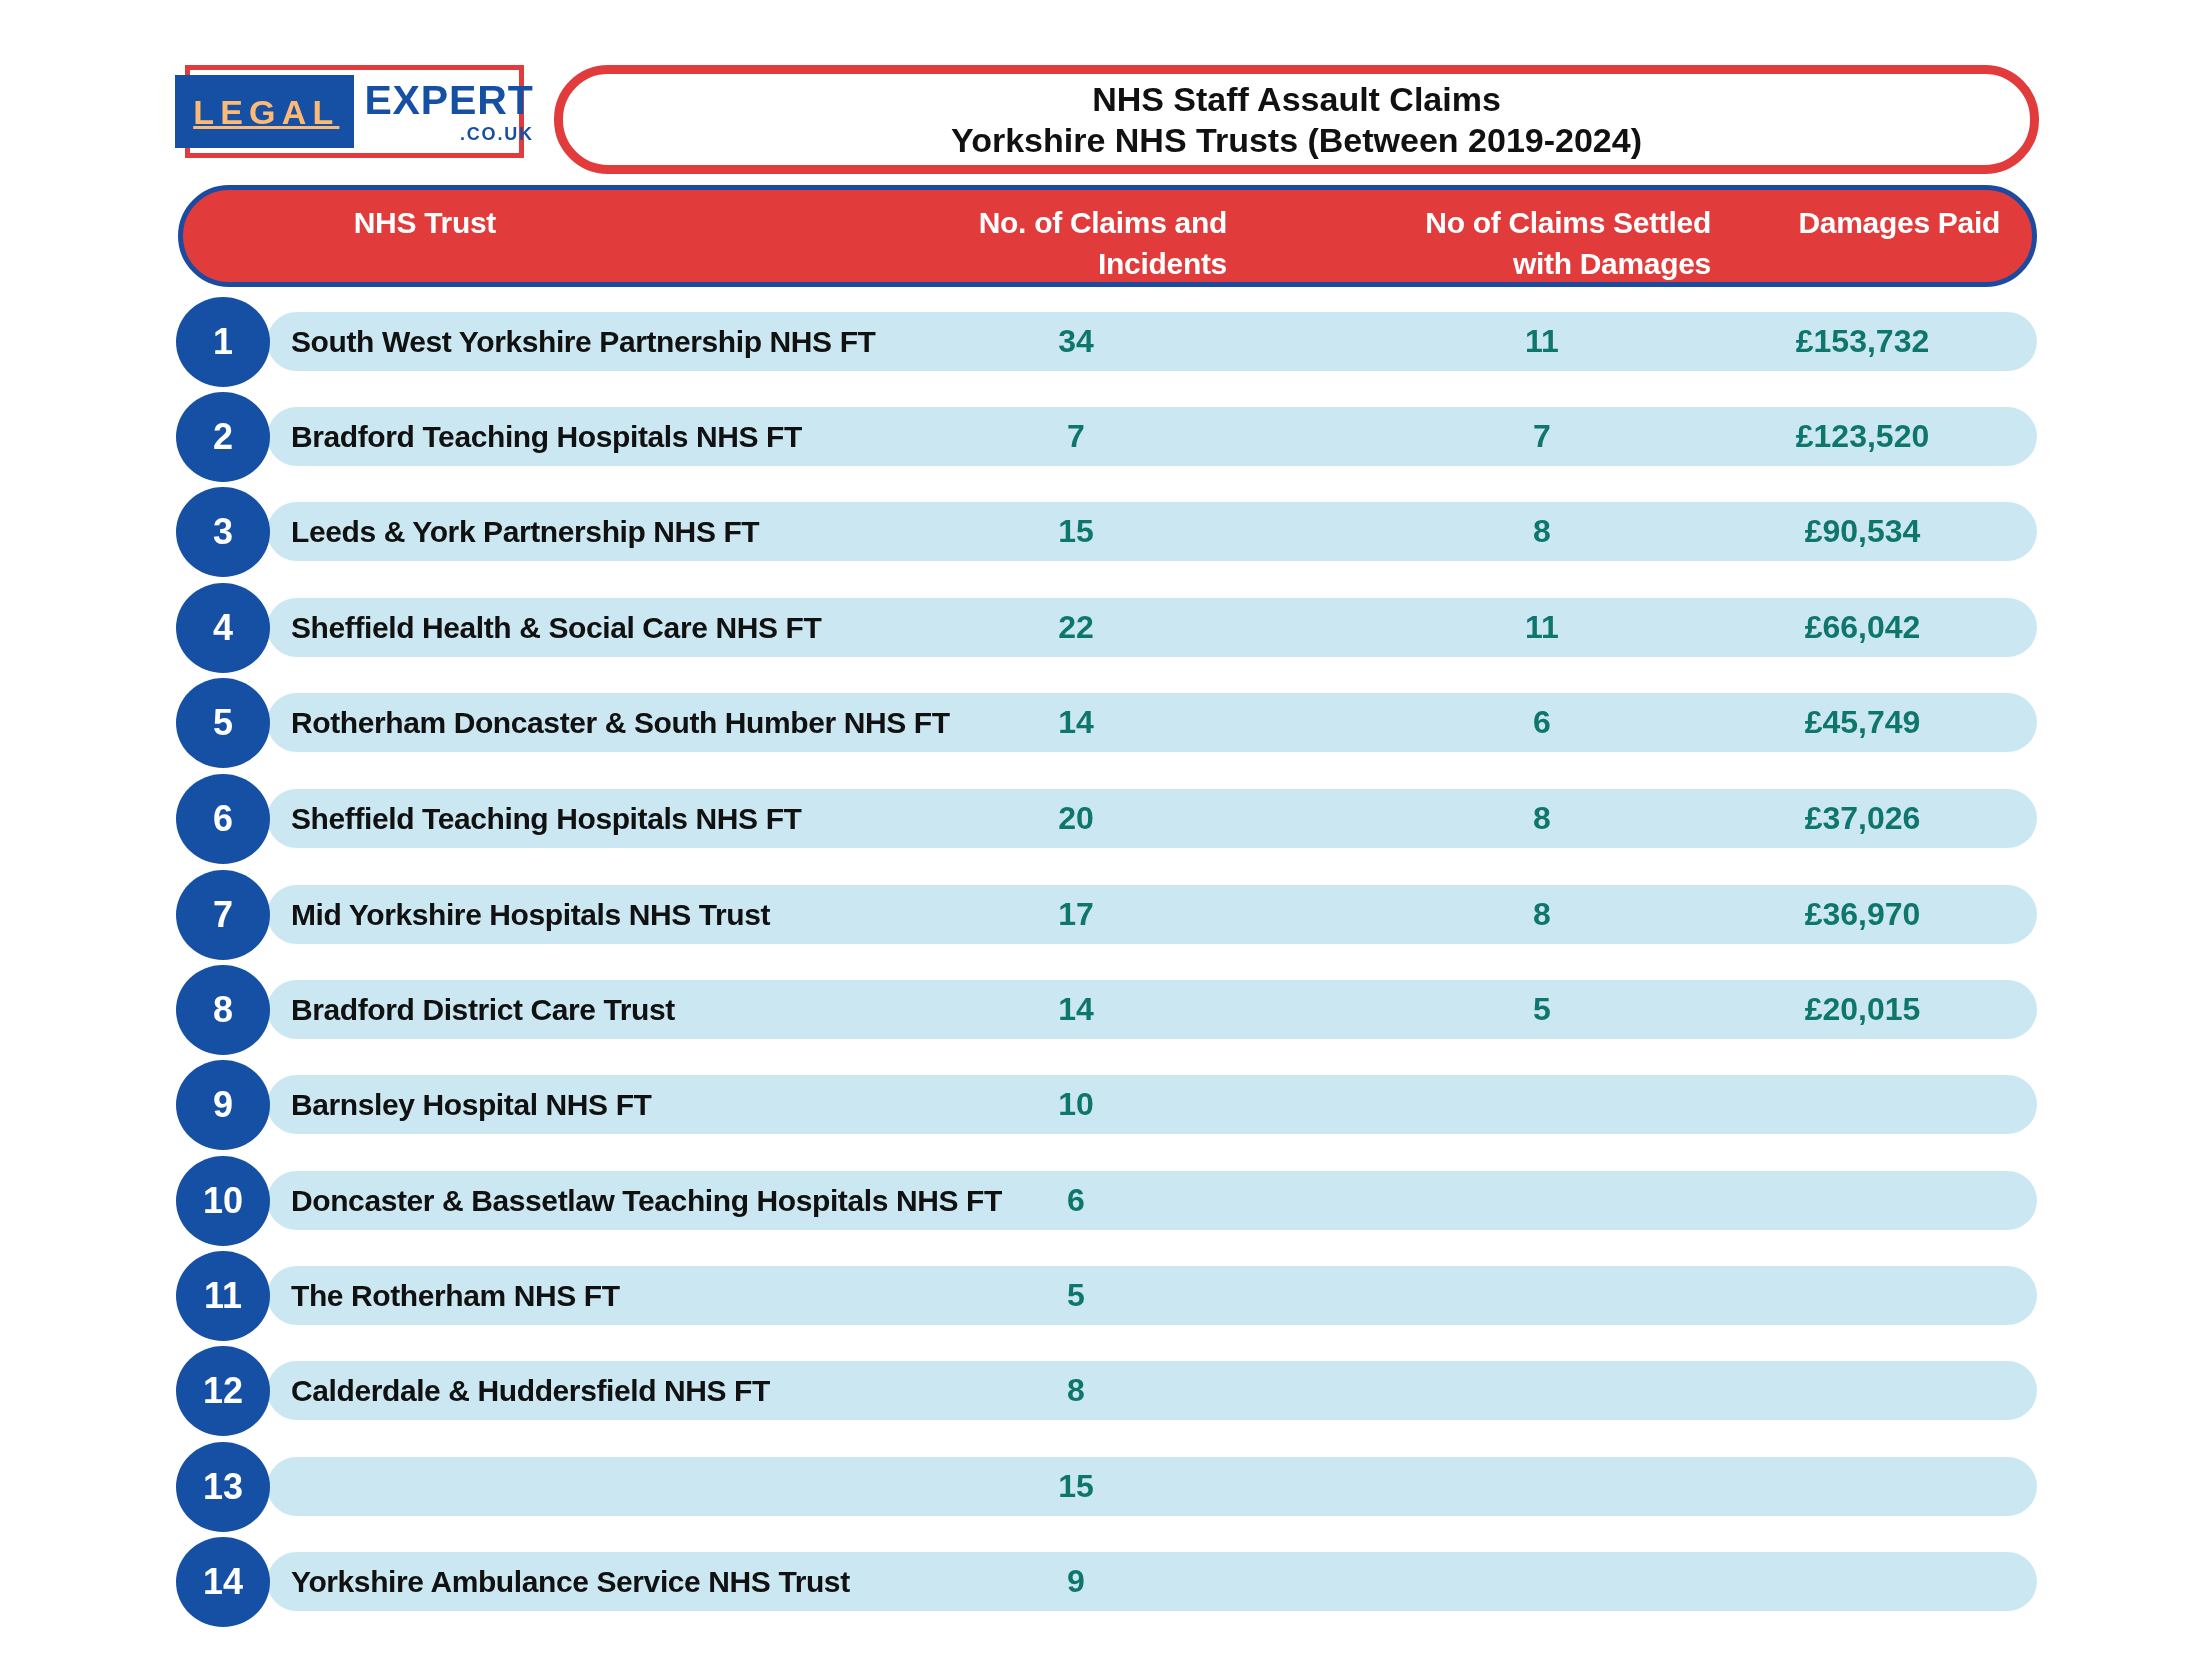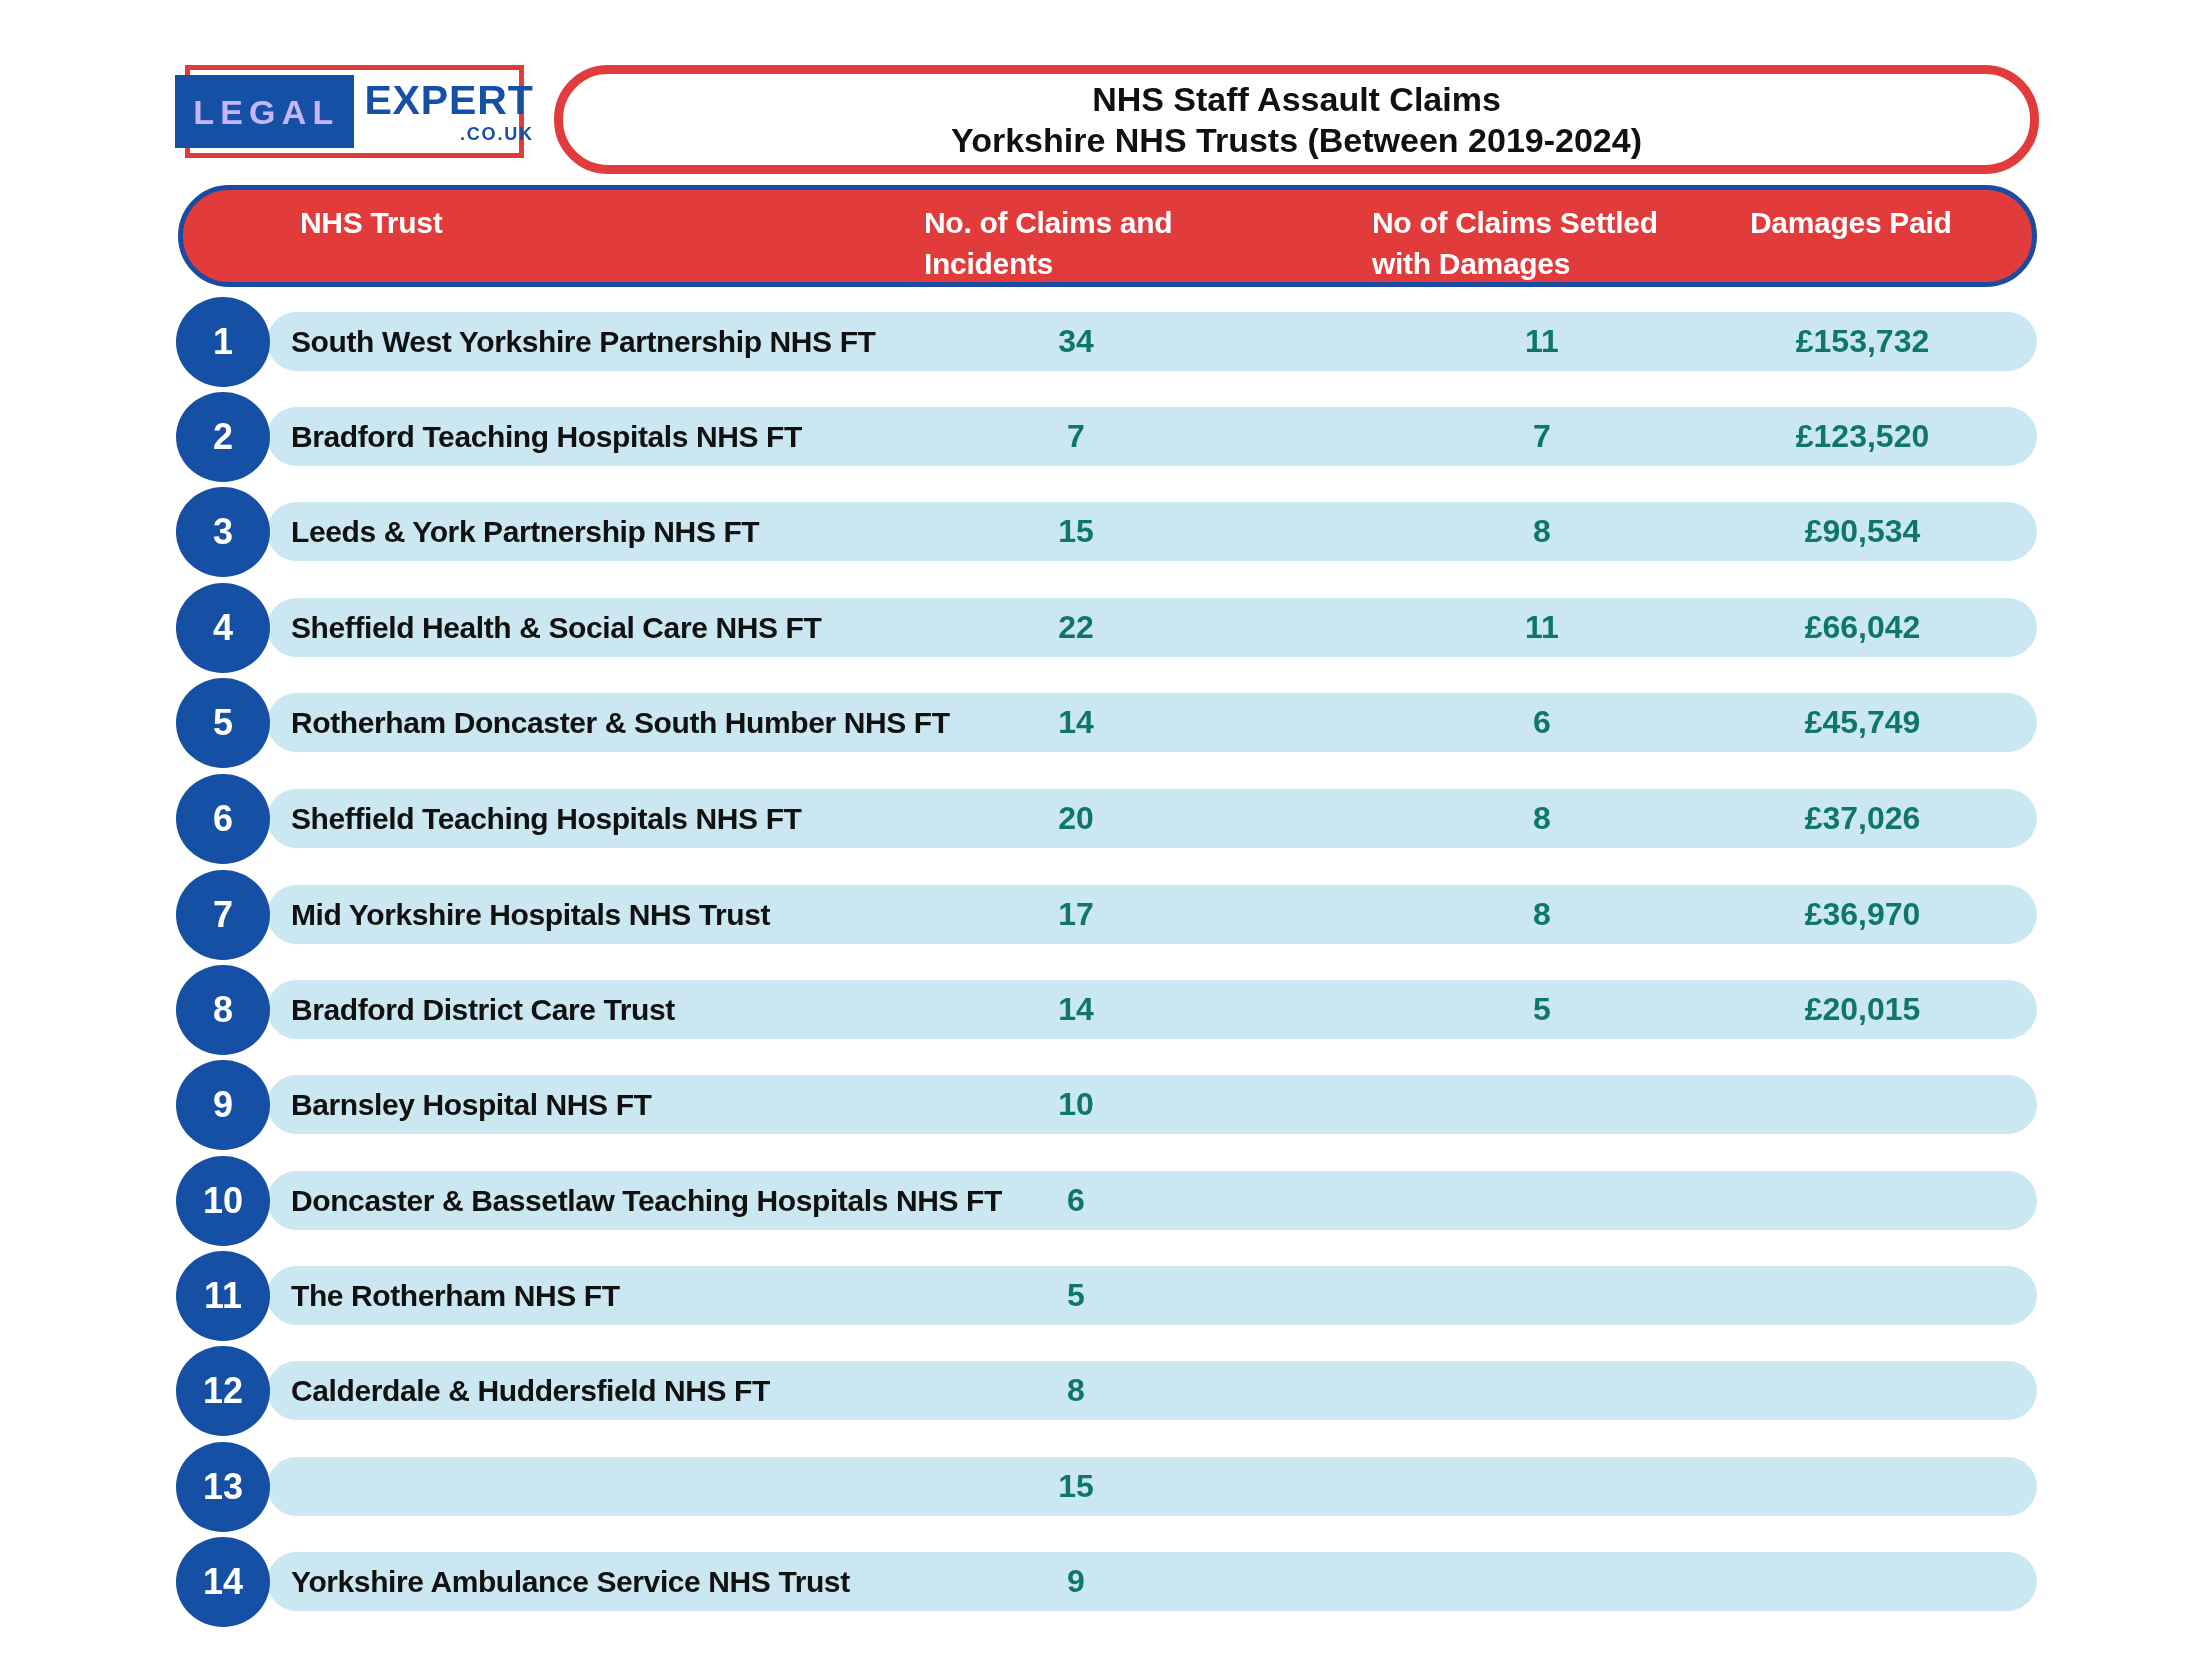--- a/index.html
+++ b/index.html
@@ -20,26 +20,27 @@
     border: 5.3px solid #E23B3B;
     background: #ffffff;
     box-sizing: border-box;
     display: flex;
     align-items: center;
     justify-content: center;
     gap: 10.7px;
   }
   .logo-legal {
     background: #1650A4;
-    color: #c4b5fd;
+    color: #fdba74;
     font-size: 34px;
     font-weight: bold;
     letter-spacing: 6.2px;
     padding: 19.6px 14.3px 19.6px 18px;
     line-height: 1;
+    text-decoration: underline;
   }
   .logo-right {
     display: flex;
     flex-direction: column;
     align-items: flex-end;
     line-height: 1;
   }
   .logo-expert {
     color: #1650A4;
     font-size: 41px;
@@ -86,21 +87,21 @@
     box-sizing: border-box;
   }
   .hcol {
     position: absolute;
     top: 11.6px;
     color: #ffffff;
     font-size: 30px;
     font-weight: bold;
     letter-spacing: -0.3px;
     line-height: 41px;
-    text-align: left;
+    text-align: right;
   }
   .hcol.c1 { left: 117px;  width: 196px; }
   .hcol.c2 { left: 741px;  width: 303px; }
   .hcol.c3 { left: 1189px; width: 339px; }
   .hcol.c4 { left: 1567px; width: 250px; }
 
   
   .row {
     position: absolute;
     left: 0;

